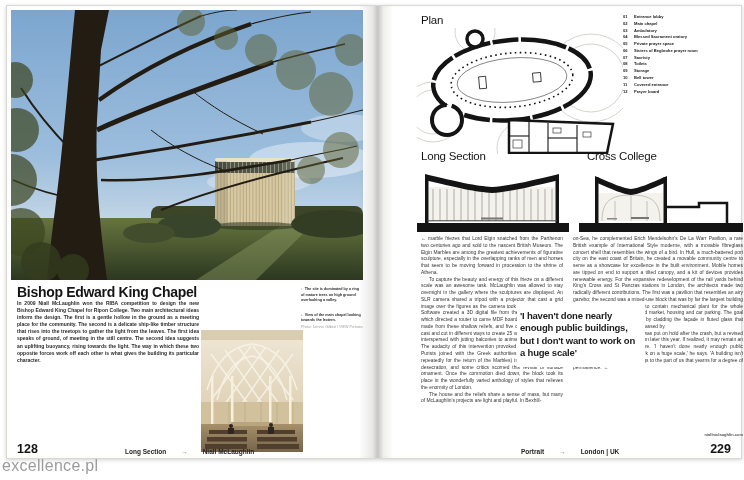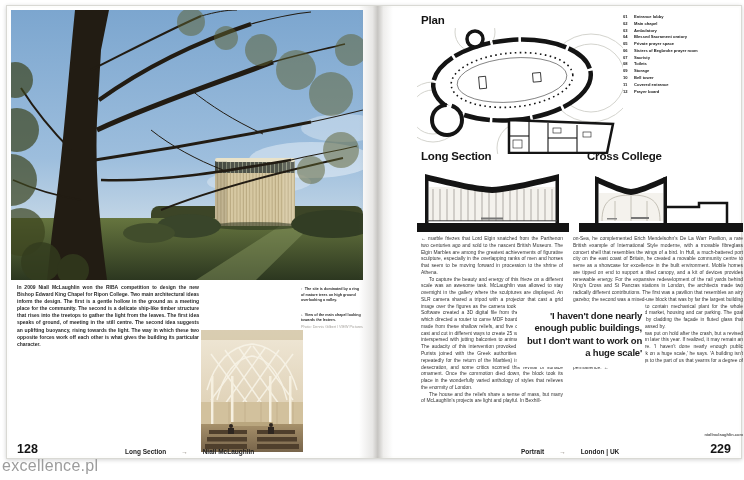--- a/index.html
+++ b/index.html
@@ -29,39 +29,39 @@
   .photo-interior { position:absolute; left:192px; top:322px; width:102px; height:122px; overflow:hidden; }
   .pagenum { position:absolute; font-size:12.5px; font-weight:bold; color:#141414; }
   .pagenum-left  { left:8px;  top:434px; }
   .pagenum-right { right:8px; top:434px; }
   .footer { position:absolute; top:440px; display:flex; gap:15px; font-size:6.5px; font-weight:bold; color:#242424; }
   .footer .f-arrow { color:#8a8178; font-weight:400; }
   .footer-left  { left:116px; }
   .footer-right { left:146px; }
 
   
-  .h-drawing { position:absolute; font-size:11.5px; font-weight:bold; letter-spacing:-.2px; color:#141414; }
+  .h-drawing { position:absolute; font-size:11.5px; font-weight:normal; letter-spacing:-.2px; color:#141414; }
   .h-plan  { left:46px;  top:6px; }
   .h-long  { left:46px;  top:142px; }
   .h-cross { left:212px; top:142px; }
   .drawing { position:absolute; overflow:hidden; }
   .plan-drawing  { left:42px;  top:20px;  width:206px; height:126px; }
   .long-drawing  { left:42px;  top:157px; width:152px; height:70px;  }
   .cross-drawing { left:204px; top:157px; width:164px; height:70px;  }
   .legend { position:absolute; left:248px; top:6px; width:114px; list-style:none; }
   .legend li { font-size:4.1px; font-weight:bold; line-height:1.66; color:#202020; white-space:nowrap; }
   .legend .lnum { display:inline-block; width:11px; }
   .article { position:absolute; left:46px; top:228px; width:322px; height:214px; }
   .article .col { position:absolute; top:0; overflow:hidden; height:214px; }
   .col1 { left:0;     width:142px; }
   .col2 { left:152px; width:170px; }
   .article p { font-size:4.9px; line-height:1.38; text-align:justify; color:#333; }
   .article p + p { text-indent:8px; }
   .pullquote { position:absolute; left:96px; top:66px; width:128px; background:#fff;
-    padding:8px 3px; font-size:9.5px; font-weight:bold; line-height:1.3; text-align:right;
+    padding:8px 3px; font-size:9.5px; font-weight:bold; line-height:1.3; text-align:left;
     color:#1b1b1b; letter-spacing:-.2px; }
   .website { position:absolute; left:238px; top:196px; width:84px; text-align:right;
     font-size:4px; font-weight:bold; color:#555; }
   .watermark { position:absolute; left:2px; top:457px; font-size:16px; color:#9c9c9c;
     letter-spacing:.3px; }
 </style>
 </head>
 <body>
 
 <div class="stage">
@@ -145,20 +145,21 @@
             </g>
             <g fill="#333c1e" opacity=".8">
               <circle cx="30" cy="252" r="20"></circle>
                 <circle cx="62" cy="260" r="16"></circle>
             </g>
           </g>
         </svg>
       </div>
 
       <div class="title-block">
+        <h1>Bishop Edward King Chapel</h1>
         <p class="intro">In 2009 Niall McLaughlin won the RIBA competition to design the new Bishop Edward King Chapel for Ripon College. Two main architectural ideas inform the design. The first is a gentle hollow in the ground as a meeting place for the community. The second is a delicate ship-like timber structure that rises into the treetops to gather the light from the leaves. The first idea speaks of ground, of meeting in the still centre. The second idea suggests an uplifting buoyancy, rising towards the light. The way in which these two opposite forces work off each other is what gives the building its particular character.</p>
       </div>
 
       <div class="caption-col">
         <div class="cap">
           <span class="cap-arrow">↑</span><span>The site is dominated by a ring of mature trees on high ground overlooking a valley.</span>
         </div>
         <div class="cap">
           <span class="cap-arrow">↓</span><span>View of the main chapel looking towards the lectern.</span>
           <span class="credit">Photo: Dennis Gilbert / VIEW Pictures</span>

